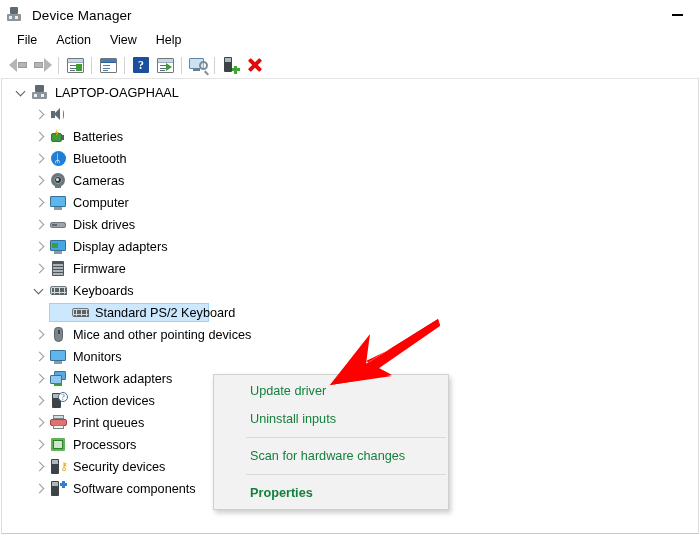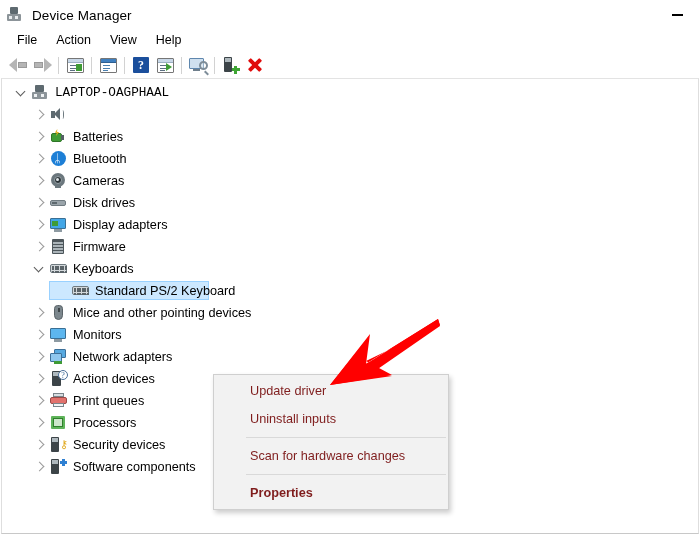--- a/index.html
+++ b/index.html
@@ -309,21 +309,21 @@
   .tree {
     padding-top: 3px;
   }
   .tree-row {
     height: 22px;
     display: flex;
     align-items: center;
     position: relative;
     white-space: nowrap;
   }
-  .tree-row.lvl0 { padding-left: 12px; font-family: Liberation Mono, monospace; }
+  .tree-row.lvl0 { padding-left: 12px; }
   .tree-row.lvl1 { padding-left: 30px; }
   .tree-row.lvl2 { padding-left: 52px; }
 
   .chev {
     width: 16px;
     height: 16px;
     flex: 0 0 auto;
     position: relative;
     margin-right: 2px;
   }
@@ -457,21 +457,21 @@
     box-sizing: border-box;
     padding: 2px 0;
     z-index: 50;
   }
   .ctx-item {
     height: 28px;
     display: flex;
     align-items: center;
     padding-left: 36px;
     font-size: 12.7px;
-    color: #7f1d1d;
+    color: #15803d;
     box-sizing: border-box;
     white-space: nowrap;
   }
   .ctx-item.bold { font-weight: bold; }
   .ctx-sep {
     height: 1px;
     background: #d9d9d9;
     margin: 4px 2px 4px 32px;
   }
 
@@ -633,20 +633,31 @@
           <span class="chev"></span>
           <span class="tree-icon">
             <div class="ic-cam">
               <div class="outer"></div>
               <div class="inner"></div>
               <div class="glint"></div>
               <div class="stand"></div>
             </div>
           </span>
           <span class="tree-label">Cameras</span>
+        </div>
+        <div class="tree-row lvl1">
+          <span class="chev"></span>
+          <span class="tree-icon">
+            <div class="ic-mon">
+              <div class="screen"></div>
+              <div class="scr-in"></div>
+              <div class="foot"></div>
+            </div>
+          </span>
+          <span class="tree-label">Computer</span>
         </div>
         <div class="tree-row lvl1">
           <span class="chev"></span>
           <span class="tree-icon">
             <div class="ic-disk">
               <div class="d1"></div>
               <div class="d2"></div>
             </div>
           </span>
           <span class="tree-label">Disk drives</span>

